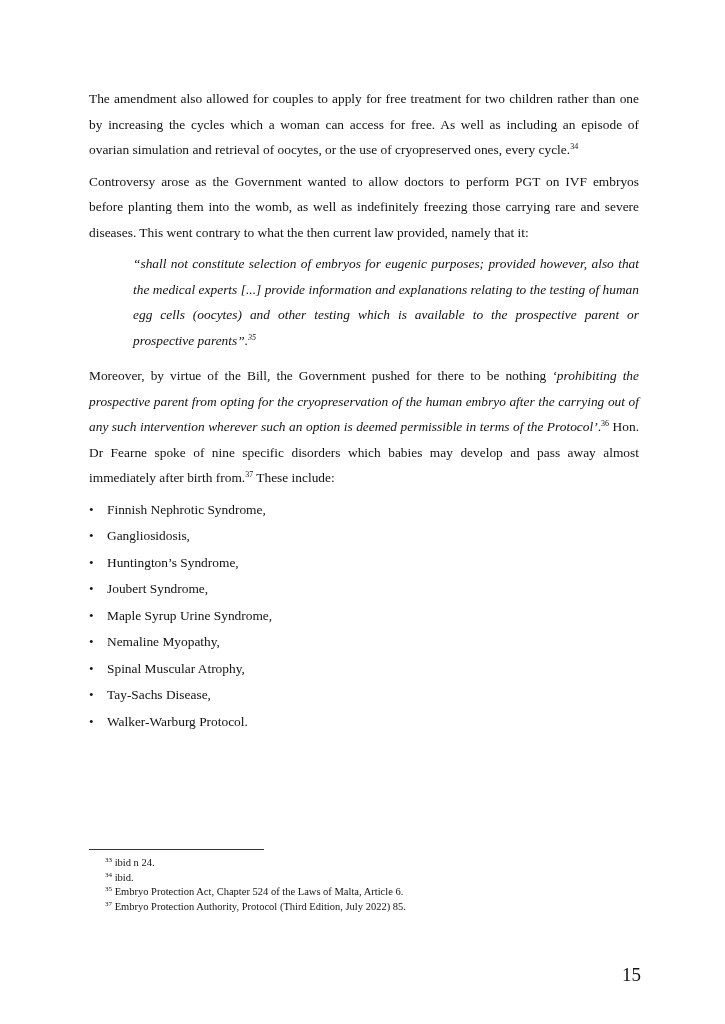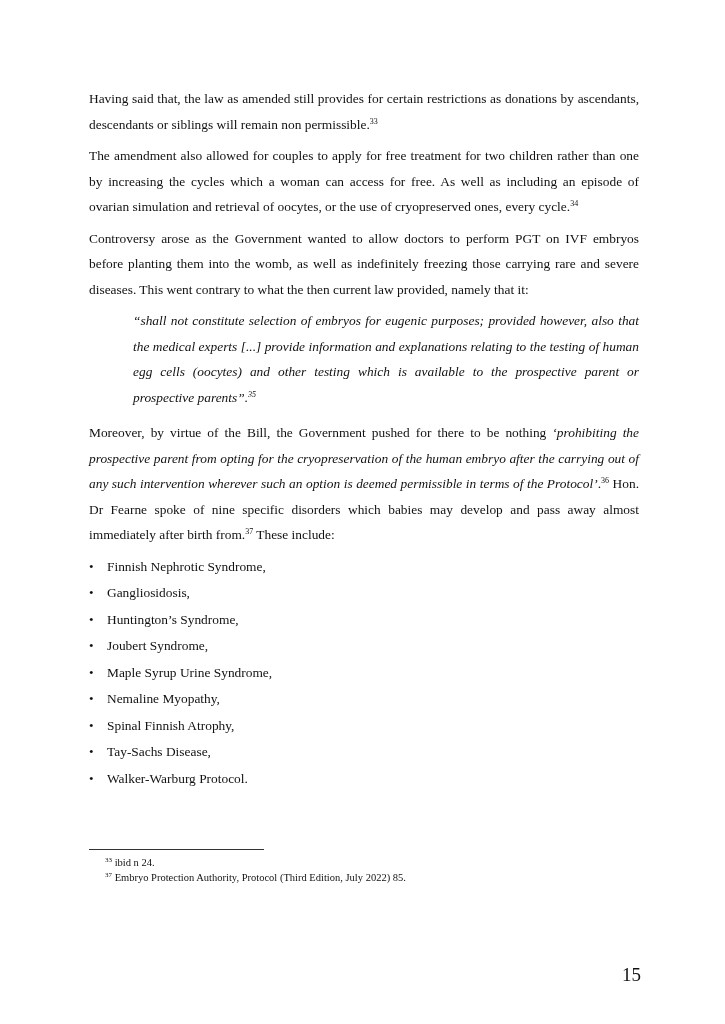--- a/index.html
+++ b/index.html
@@ -28,43 +28,44 @@
     .fn { font-size: 10.5px; line-height: 14.5px; }
     .fn sup { font-size: 7px; vertical-align: 4px; }
     .page-number {
       position: absolute; left: 622px; top: 964px; font-size: 19px;
     }
   </style>
 </head>
 <body>
 
 <div class="page">
-  <p class="para"><span>Having said that, the law as amended still provides for certain restrictions as donations by ascendants, descendants or siblings will remain non permissible.</span><sup>33</sup></p>
 
   <p class="para"><span>The amendment also allowed for couples to apply for free treatment for two children rather than one by increasing the cycles which a woman can access for free. As well as including an episode of ovarian simulation and retrieval of oocytes, or the use of cryopreserved ones, every cycle.</span><sup>34</sup></p>
 
   <p class="para"><span>Controversy arose as the Government wanted to allow doctors to perform PGT on IVF embryos before planting them into the womb, as well as indefinitely freezing those carrying rare and severe diseases. This went contrary to what the then current law provided, namely that it:</span></p>
 
   <p class="quote"><span>“shall not constitute selection of embryos for eugenic purposes; provided however, also that the medical experts [...] provide information and explanations relating to the testing of human egg cells (oocytes) and other testing which is available to the prospective parent or prospective parents”.</span><sup>35</sup></p>
 
   <p class="para"><span>Moreover, by virtue of the Bill, the Government pushed for there to be nothing </span><span class="it">‘prohibiting the prospective parent from opting for the cryopreservation of the human embryo after the carrying out of any such intervention wherever such an option is deemed permissible in terms of the Protocol’</span><span>.</span><sup>36</sup><span> Hon. Dr Fearne spoke of nine specific disorders which babies may develop and pass away almost immediately after birth from.</span><sup>37</sup><span> These include:</span></p>
 
   <ul class="disorders">
     <li><span class="bullet">•</span><span>Finnish Nephrotic Syndrome,</span></li>
     <li><span class="bullet">•</span><span>Gangliosidosis,</span></li>
     <li><span class="bullet">•</span><span>Huntington’s Syndrome,</span></li>
     <li><span class="bullet">•</span><span>Joubert Syndrome,</span></li>
     <li><span class="bullet">•</span><span>Maple Syrup Urine Syndrome,</span></li>
     <li><span class="bullet">•</span><span>Nemaline Myopathy,</span></li>
-    <li><span class="bullet">•</span><span>Spinal Finnish Atrophy,</span></li>
+    <li><span class="bullet">•</span><span>Spinal Muscular Atrophy,</span></li>
     <li><span class="bullet">•</span><span>Tay-Sachs Disease,</span></li>
     <li><span class="bullet">•</span><span>Walker-Warburg Protocol.</span></li>
   </ul>
 </div>
 
 <div class="fn-rule"></div>
 
 <div class="footnotes">
   <div class="fn"><sup>33</sup><span> ibid n 24.</span></div>
+  <div class="fn"><sup>34</sup><span> ibid.</span></div>
+  <div class="fn"><sup>35</sup><span> Embryo Protection Act, Chapter 524 of the Laws of Malta, Article 6.</span></div>
   <div class="fn"><sup>37</sup><span> Embryo Protection Authority, Protocol (Third Edition, July 2022) 85.</span></div>
 </div>
 
 <div class="page-number">15</div>
 
 </body></html>

